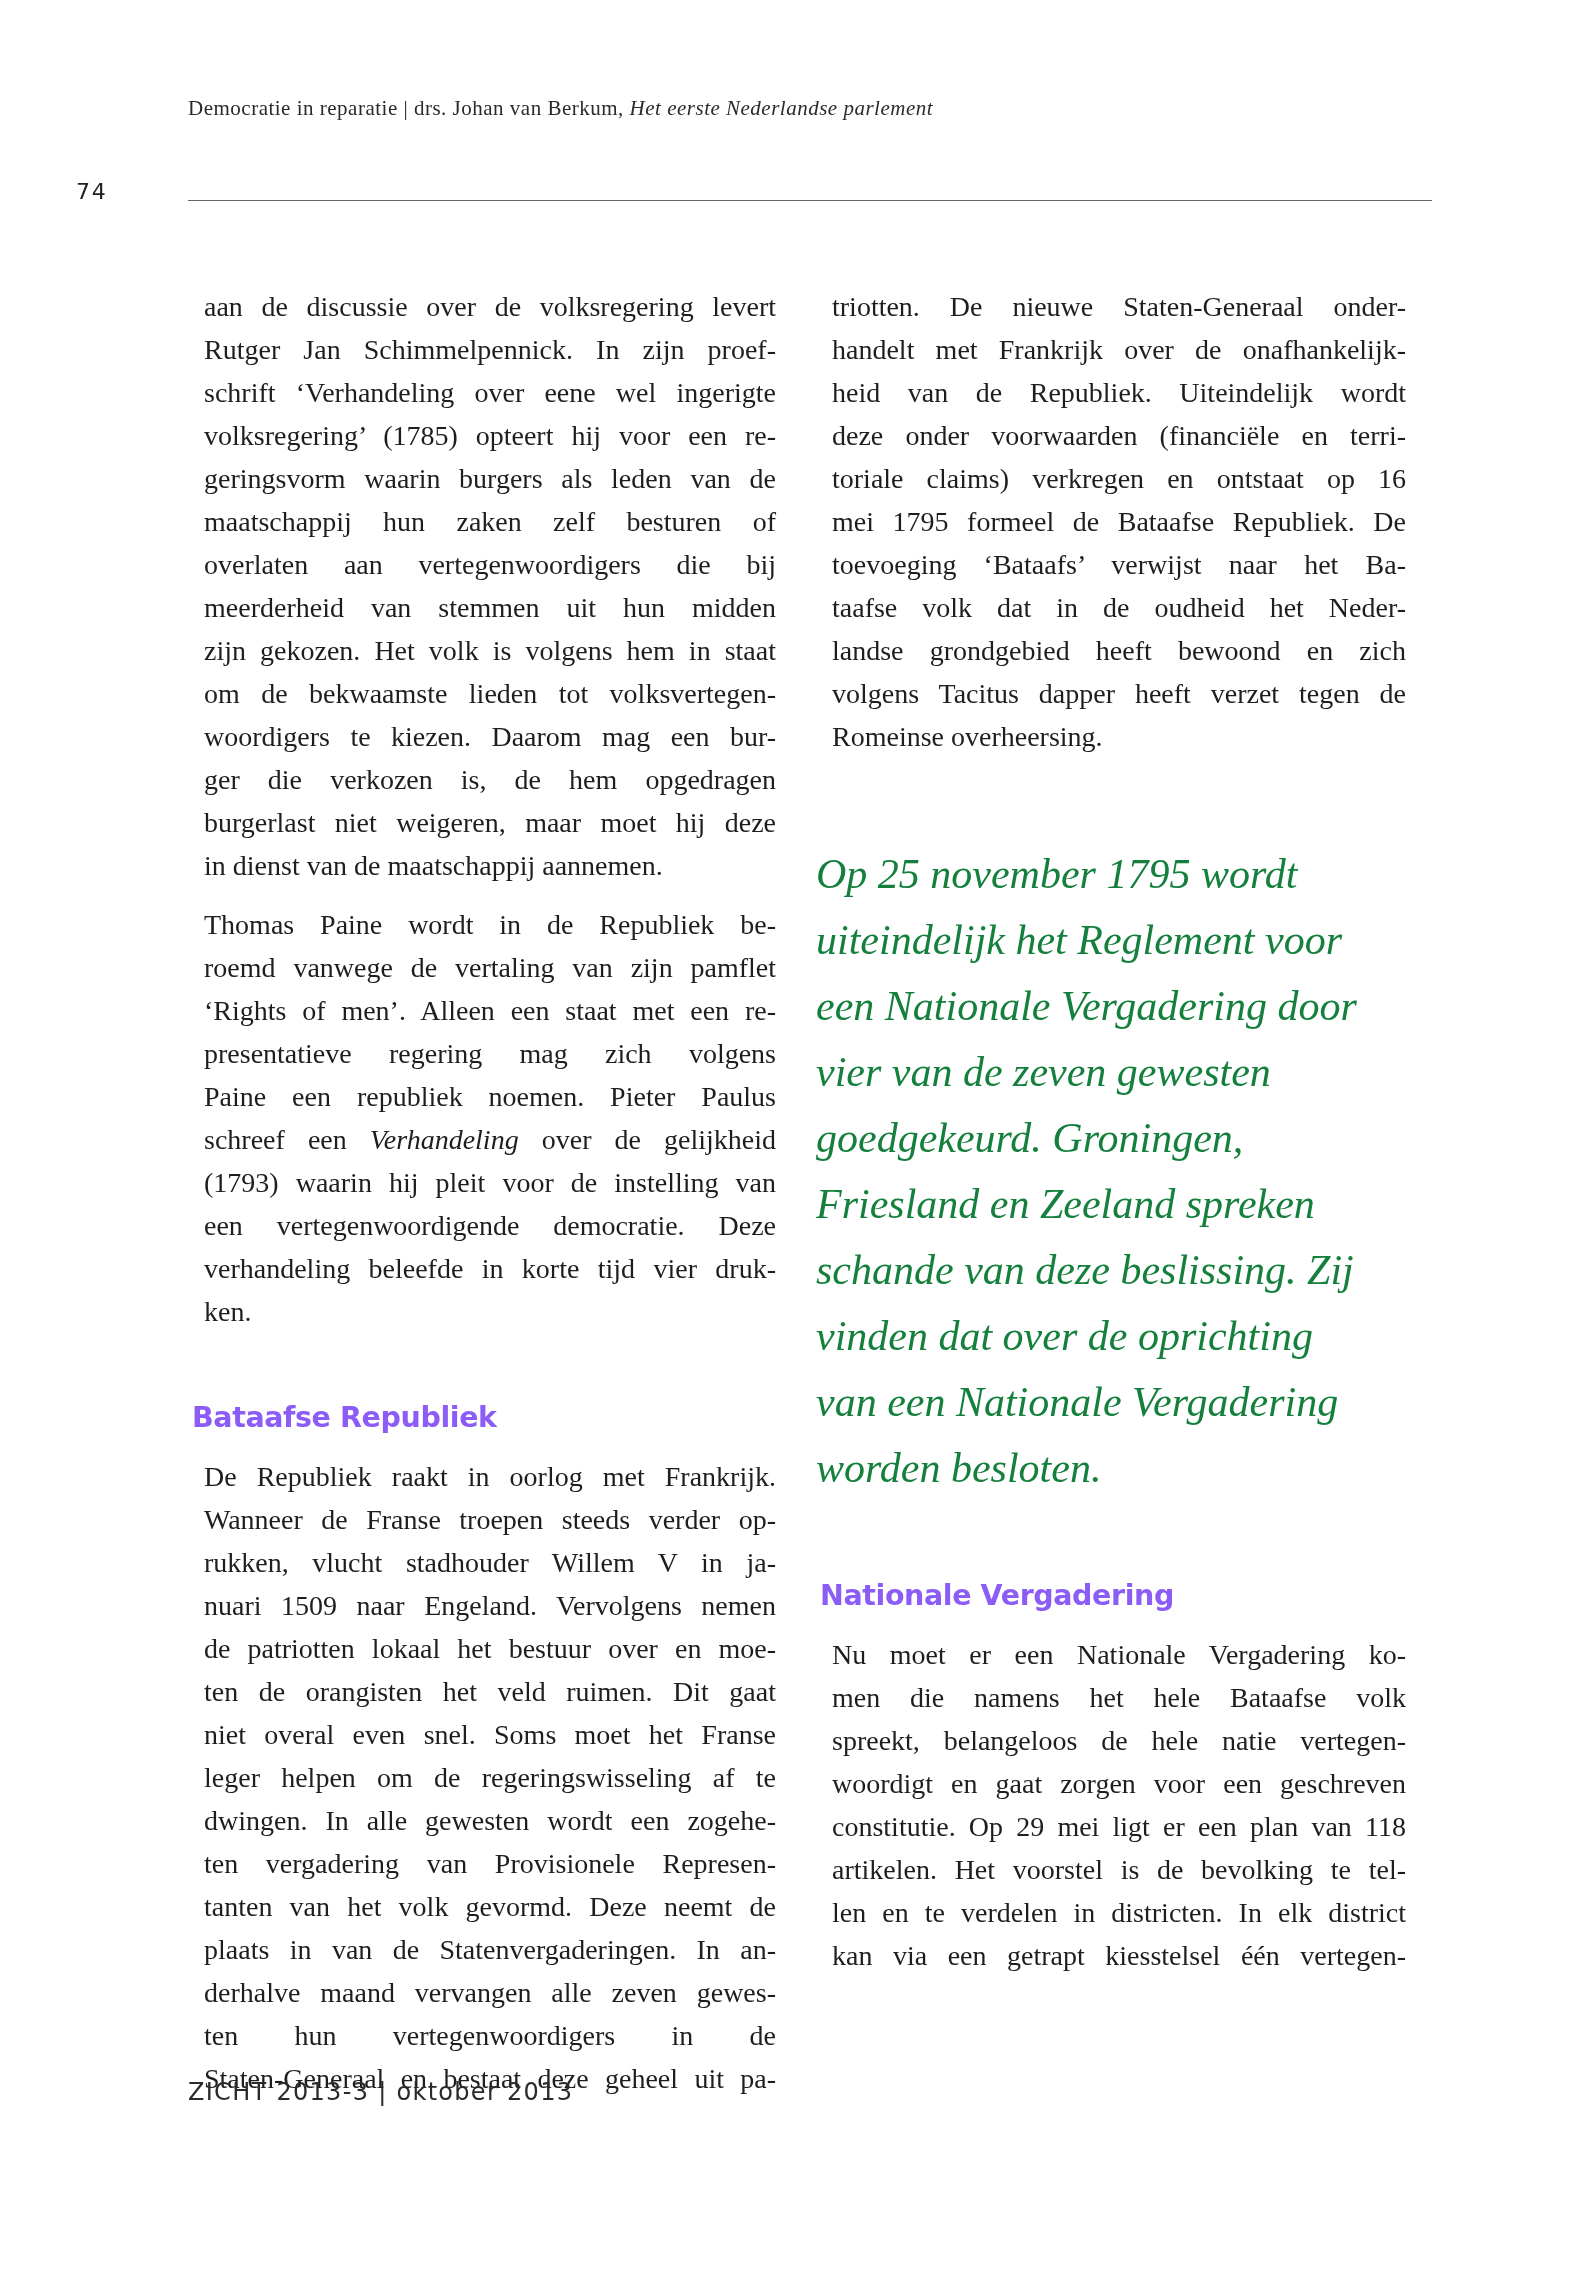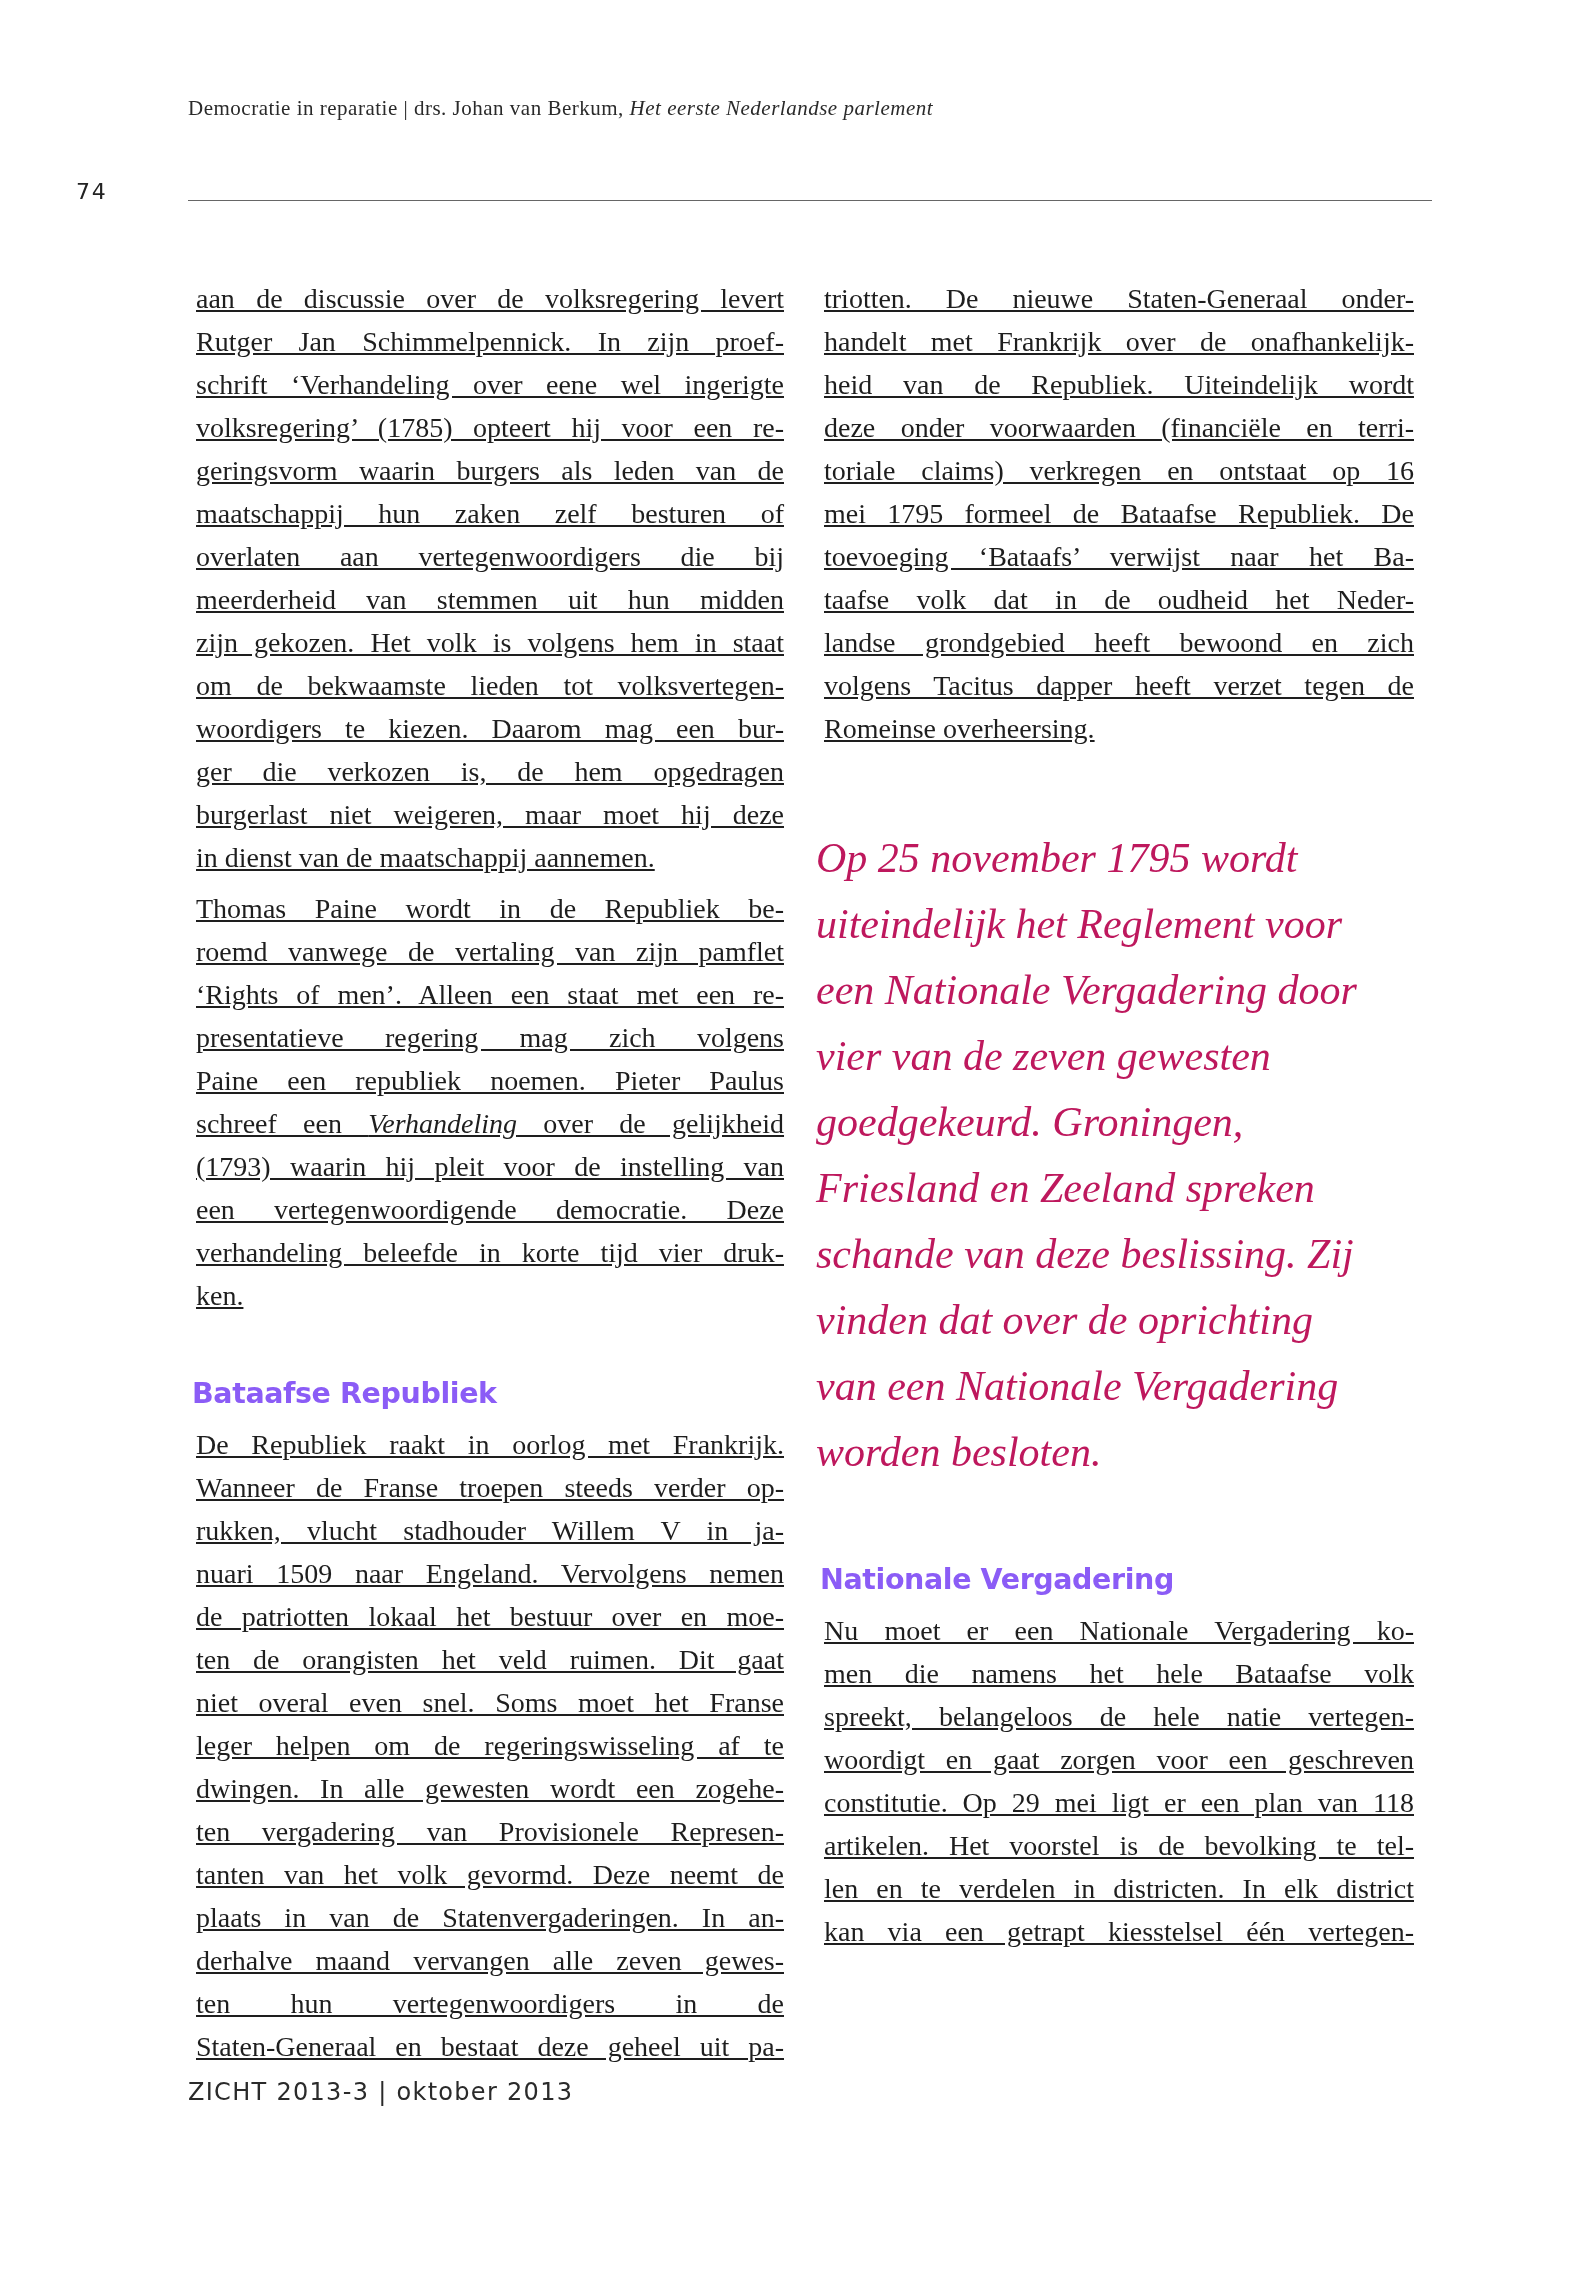--- a/index.html
+++ b/index.html
@@ -19,31 +19,31 @@
       position: absolute; left: 188px; top: 200px; width: 1244px; height: 0;
       border-top: 1.7px solid #666;
     }
     .col {
       position: absolute; top: 269px; width: 604px;
       font-family: "Liberation Serif", serif; font-size: 28px; line-height: 43px;
       text-align: justify; hyphens: manual;
     }
     .col-left { left: 188px; }
     .col-right { left: 816px; width: 606px; }
-    .col p { margin: 8px; text-decoration: underline; }
+    .col p { margin: 16px; }
     .col .line { display: block; text-align: justify; text-align-last: justify; white-space: nowrap; }
     .col .line.last { text-align-last: left; }
     .section-heading {
       font-family: "DejaVu Sans", sans-serif; font-weight: bold; font-size: 28.5px; line-height: 43px;
       margin: 4px; letter-spacing: -0.4px; color: #8b5cf6;
     }
     .gap-heading-left { height: 43px; }
     .pullquote {
       margin: 0; font-family: "Liberation Serif", serif; font-style: italic;
-      font-size: 42px; line-height: 66px; color: #be185d; text-align: left;
+      font-size: 42px; line-height: 66px; color: #15803d; text-align: left;
     }
     .pullquote .qline { display: block; white-space: nowrap; }
     .em { font-style: italic; }
     .footer {
       position: absolute; left: 188px; top: 2078px;
       font-family: "DejaVu Sans", sans-serif; font-size: 24px; letter-spacing: 1.3px; color: #2a2a2a;
       white-space: nowrap;
     }
   </style>
 </head>

